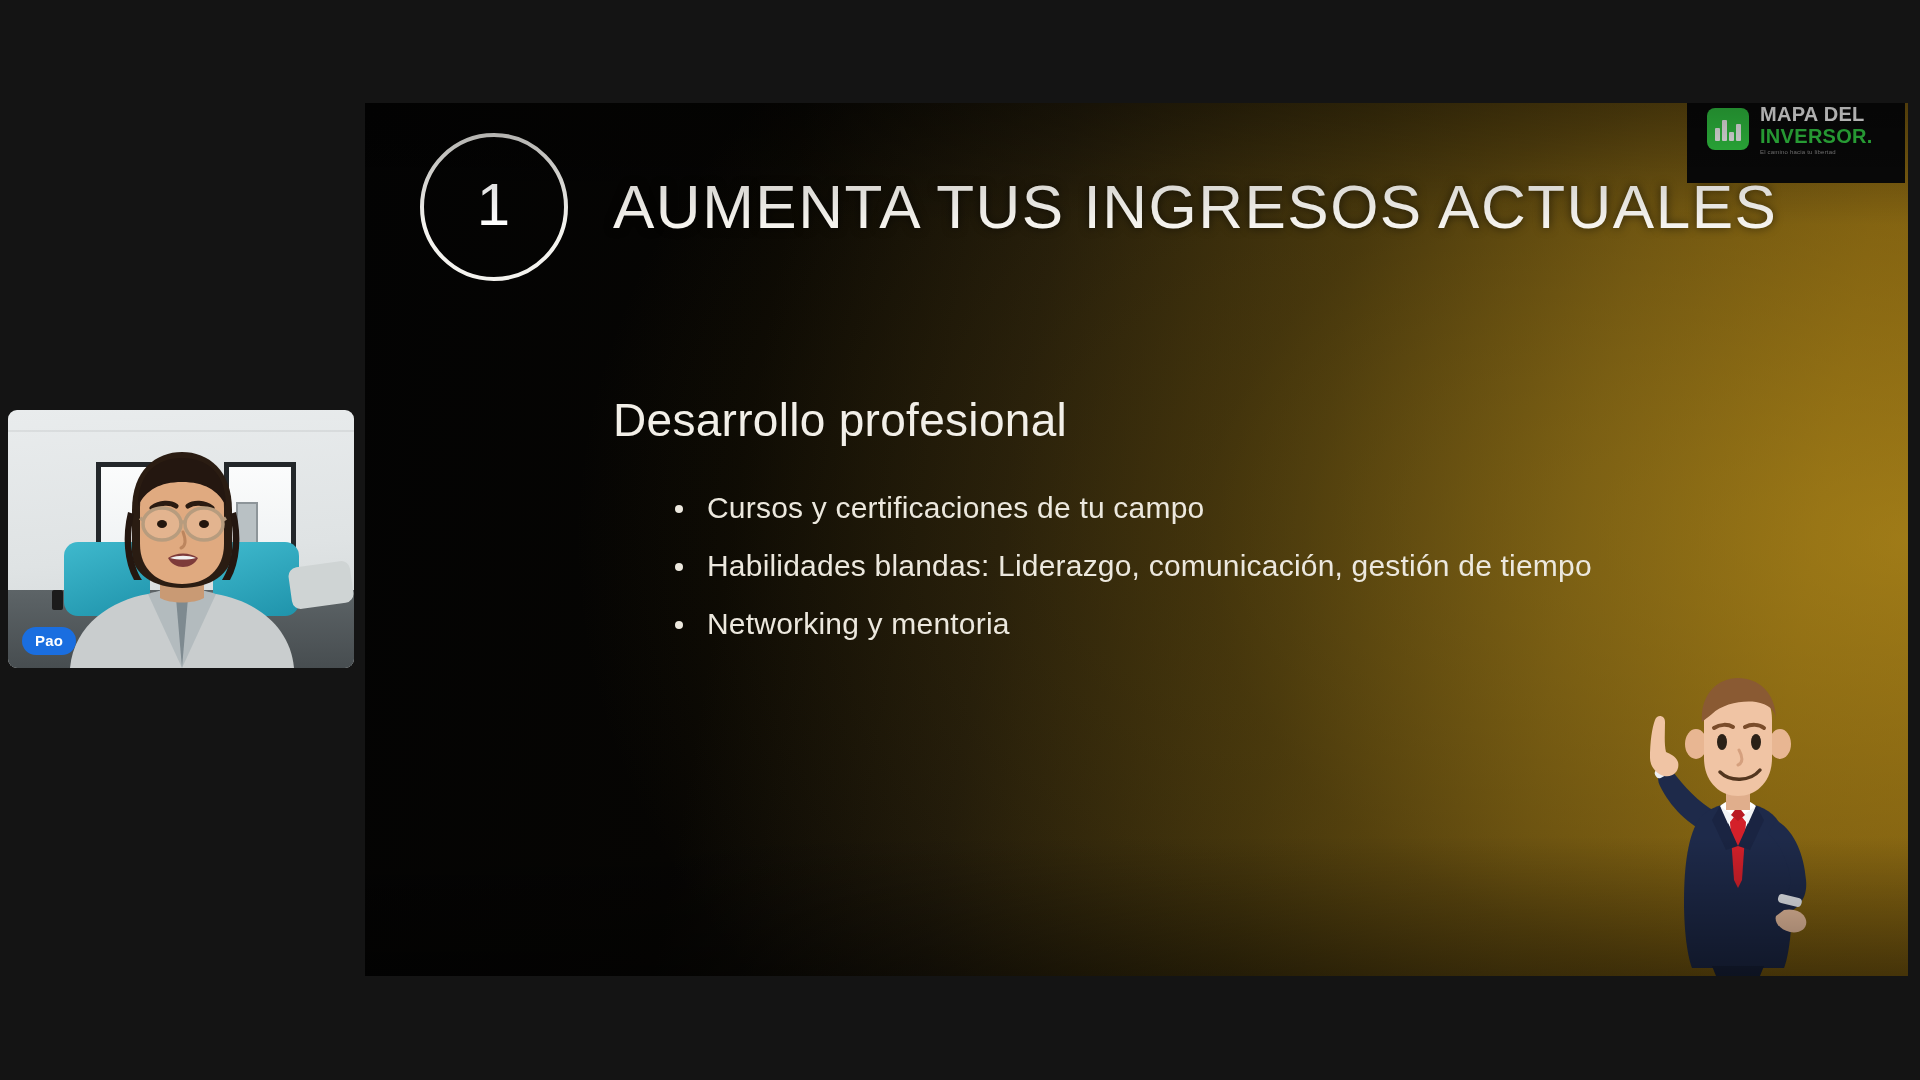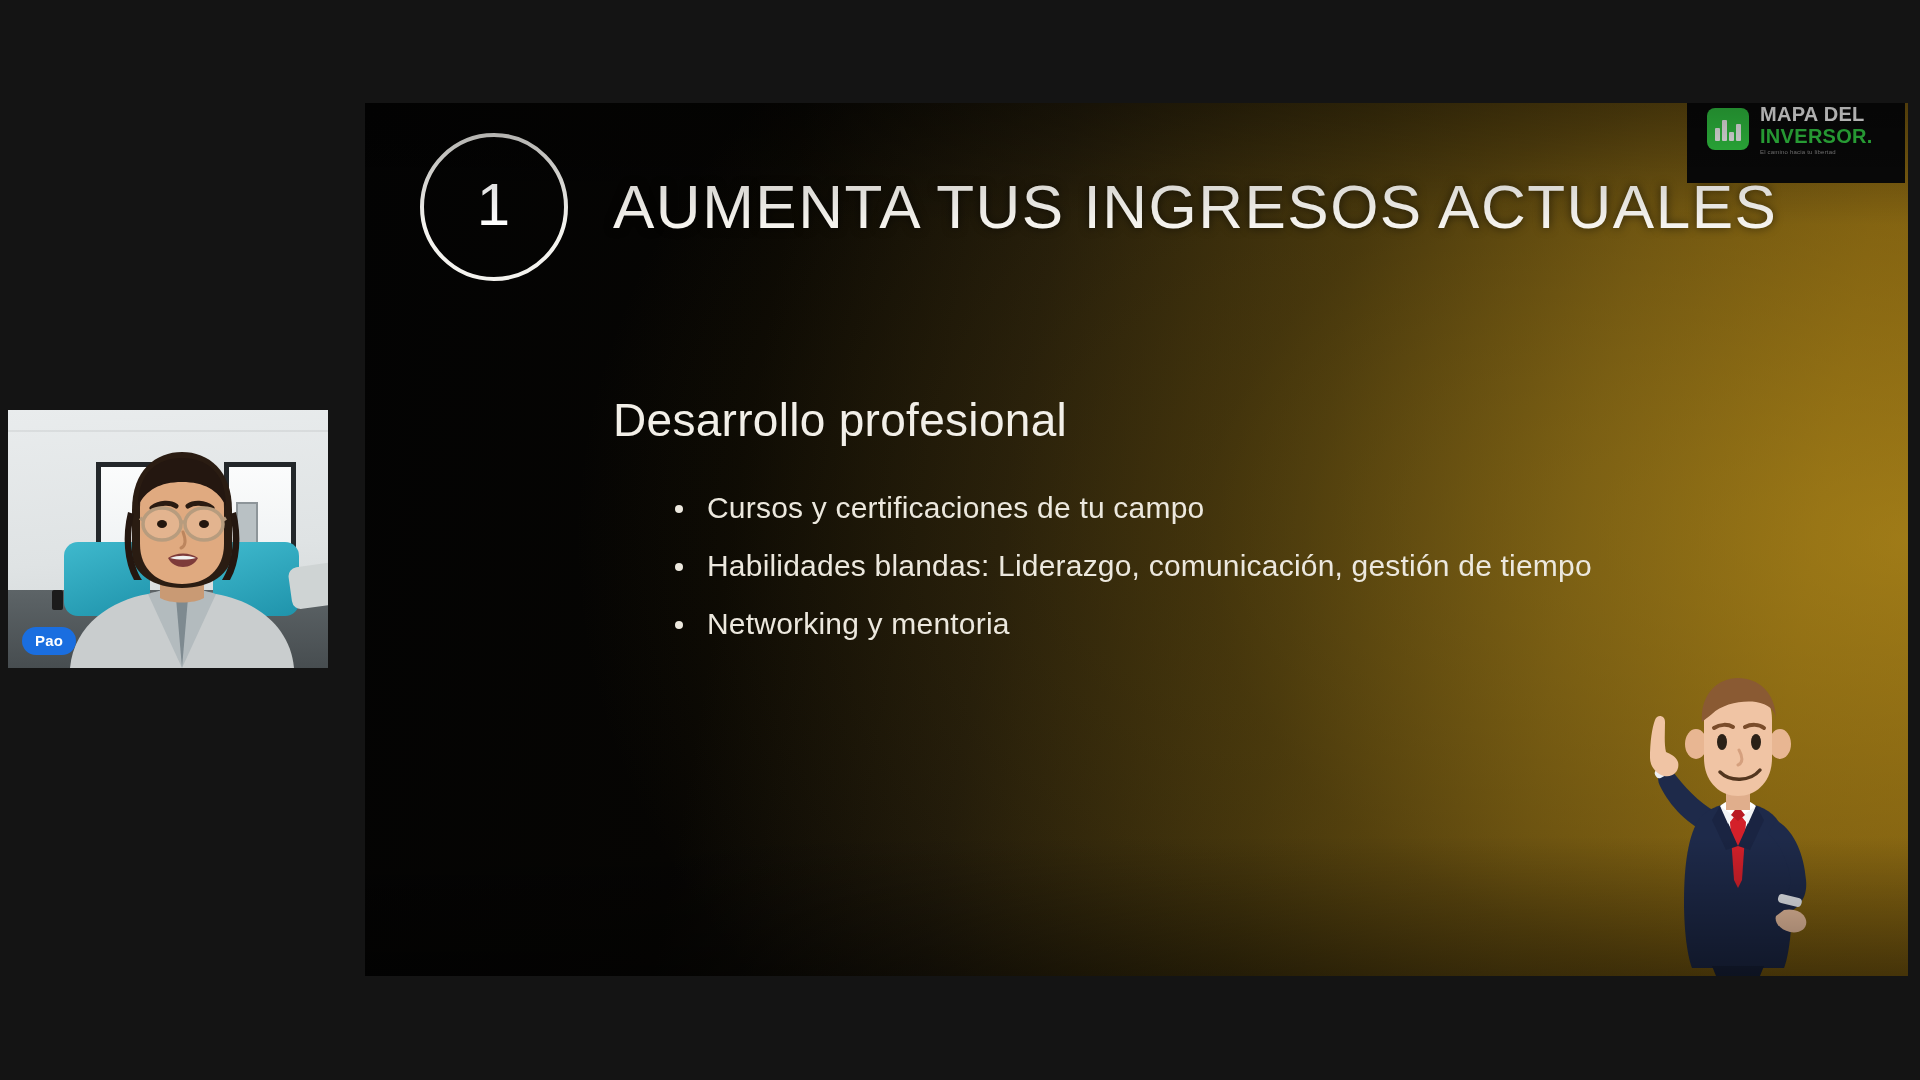--- a/index.html
+++ b/index.html
@@ -133,23 +133,24 @@
   .logo-l2 { color:#33cc44; font-size:20px; font-weight:bold; letter-spacing:0.3px; margin-top:2px; }
   .logo-tag { color:#8a8a8a; font-size:6px; letter-spacing:0.2px; margin-top:3px; }
 
   
   .mascot { position:absolute; right:40px; bottom:0px; width:260px; height:310px; }
 
   
   .video-tile {
     position:absolute;
     left:8px; top:410px;
-    width:320px; height:258px;
+    width:346px; height:258px;
     overflow:hidden;
     background:#2b2b2b;
+    border-radius:9px;
   }
   .vt-room { position:absolute; inset:0; background:linear-gradient(175deg,#e9eced 0%,#dfe3e4 55%,#cfd4d5 100%); }
   .vt-wallline { position:absolute; left:0; right:0; top:20px; height:2px; background:rgba(0,0,0,0.06); }
   .vt-win {
     position:absolute; top:52px; width:58px; height:110px;
     background:linear-gradient(180deg,#fbfcfc 0%,#eef1f2 100%);
     border:5px solid #23272a;
   }
   .vt-win.left  { left:88px; }
   .vt-win.right { left:216px; width:72px; }

